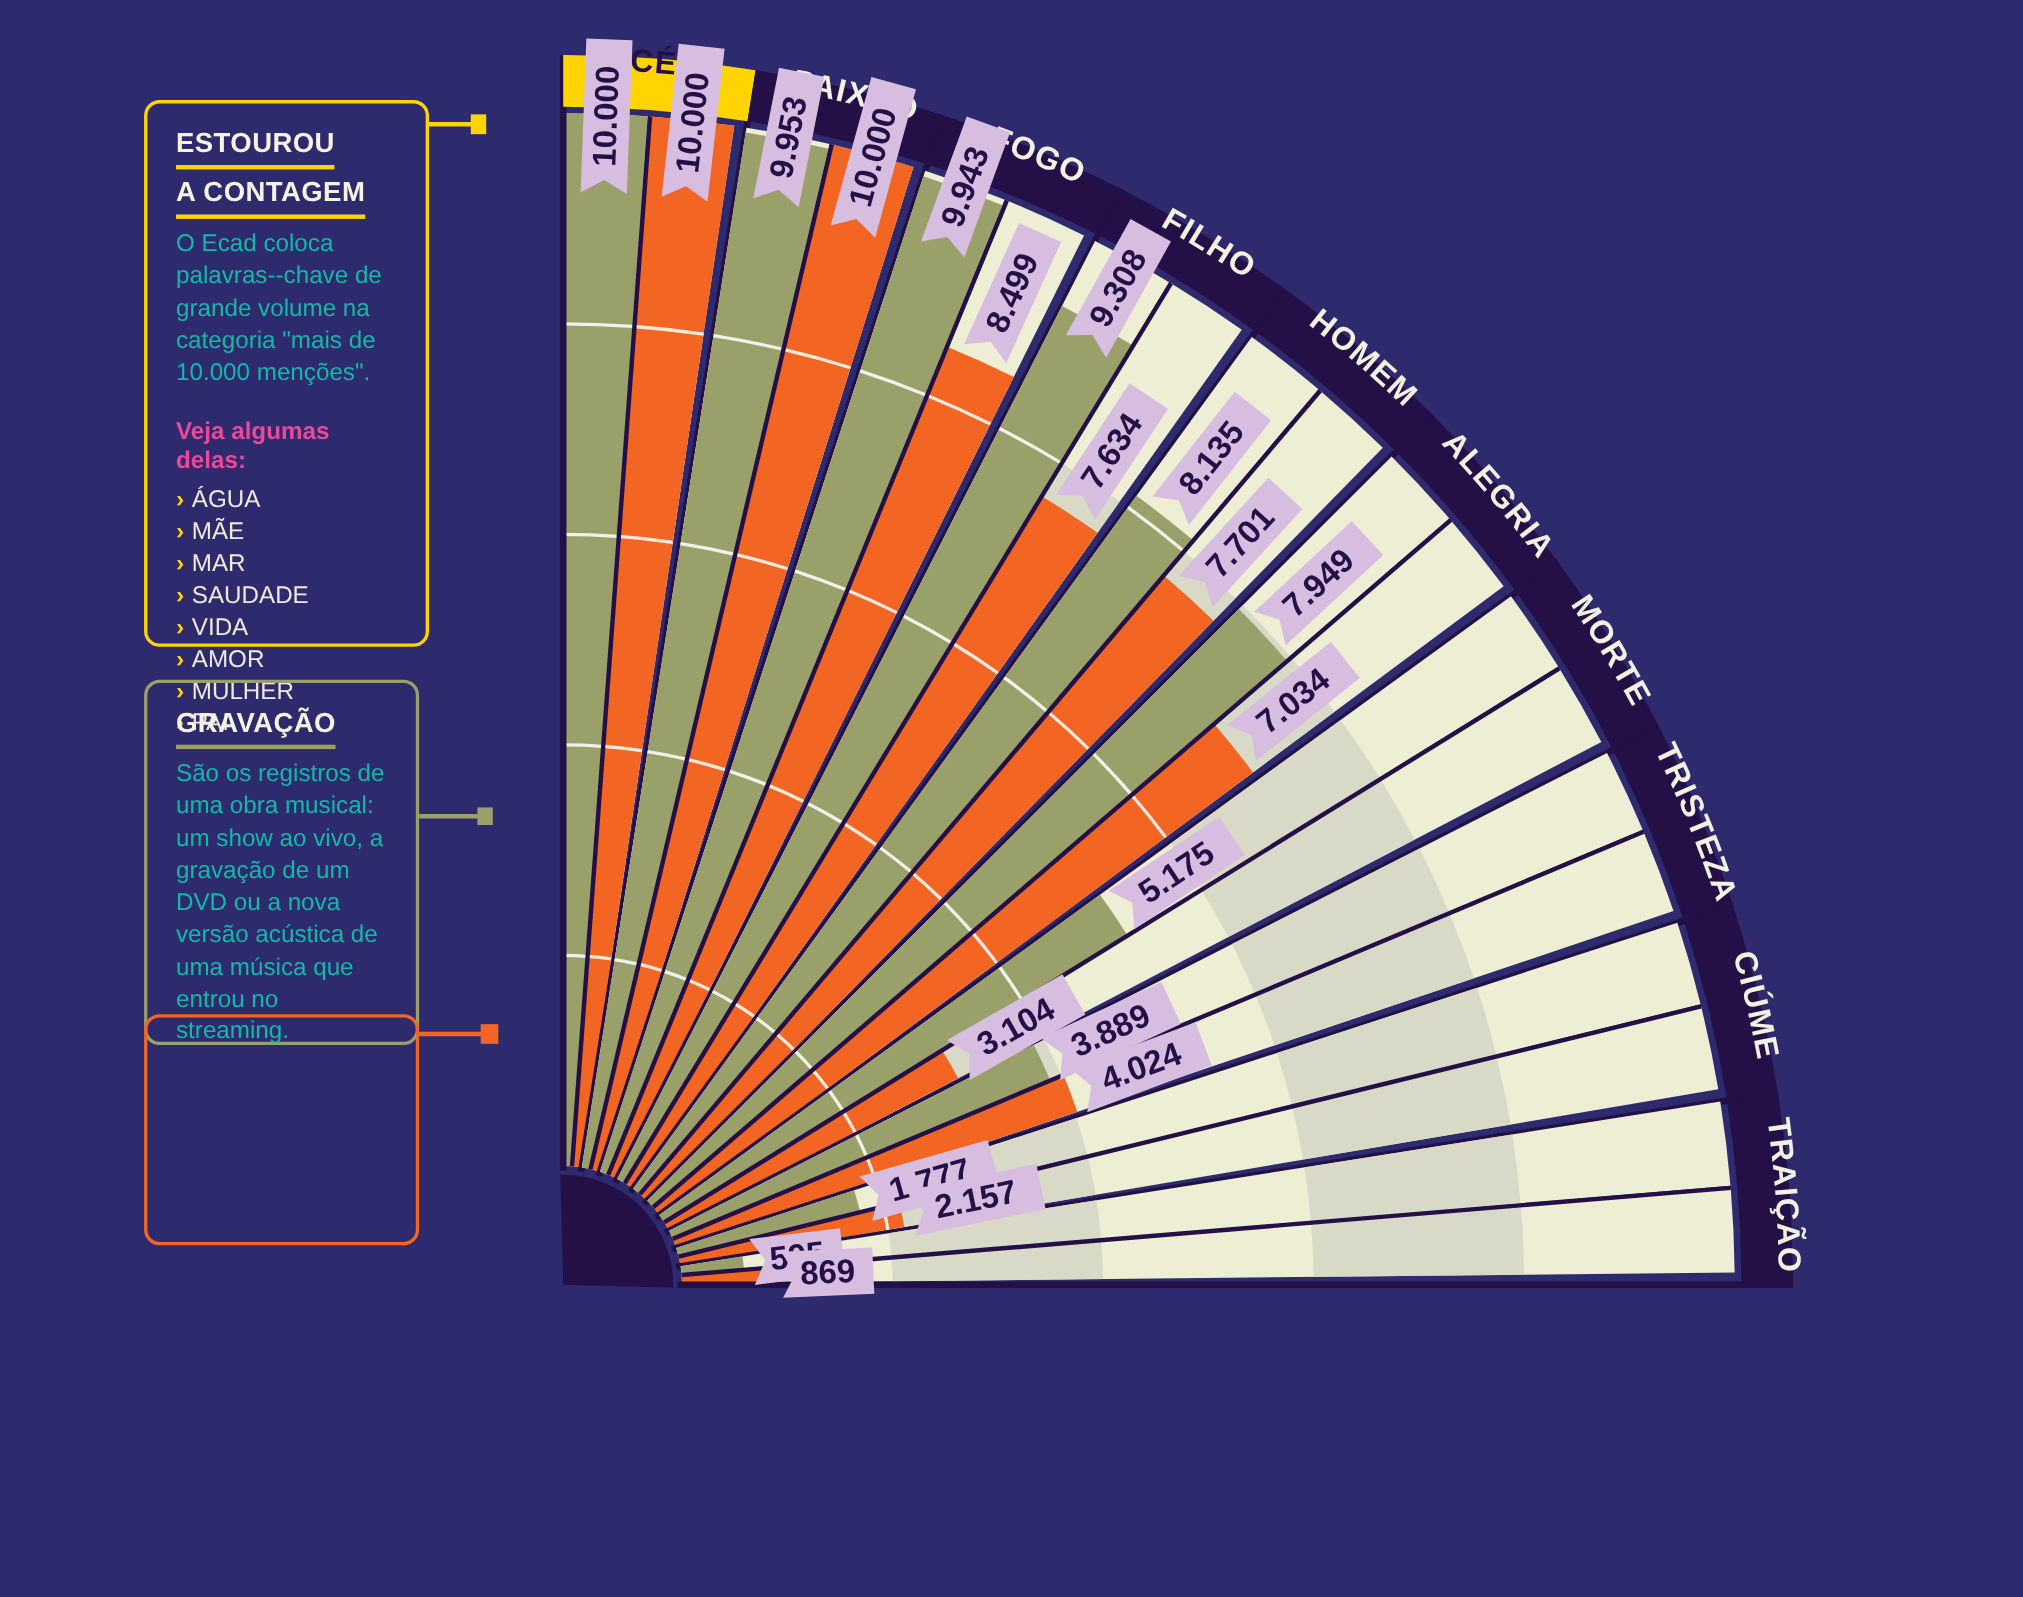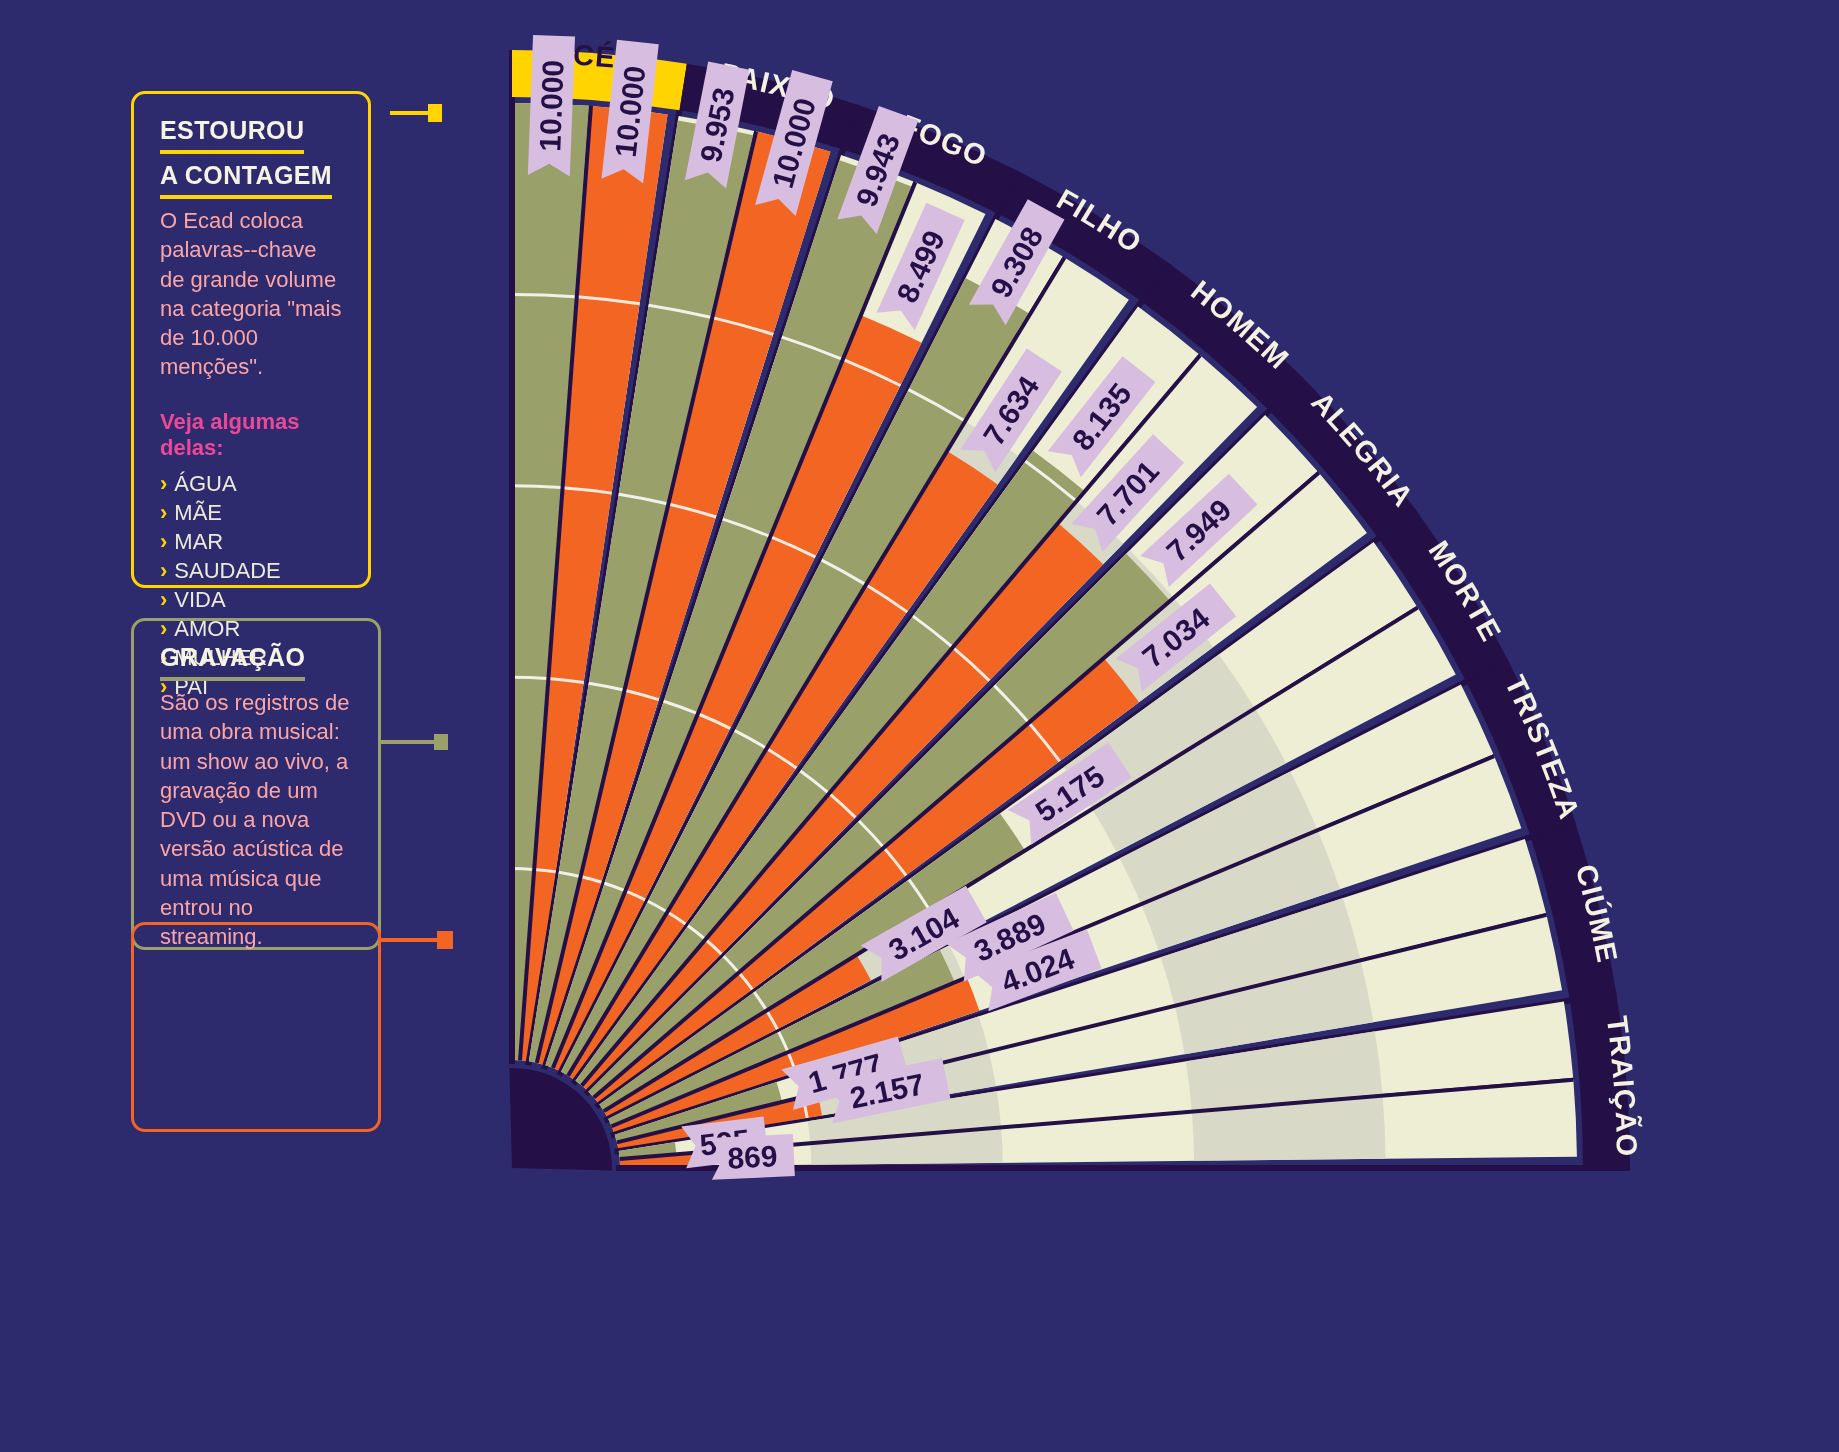--- a/index.html
+++ b/index.html
@@ -34,21 +34,21 @@
     margin-bottom:7px;
     display:inline-block;
   }
   .yellow .ib-title{border-bottom:4px solid #ffd400;}
   .olive  .ib-title{border-bottom:4px solid #9aa06a;}
   .orange .ib-title{border-bottom:4px solid #f26522;}
 
   .ib-body{
     font-size:22px;
     line-height:1.33;
-    color:#fca5a5;
+    color:#14b8a6;
   }
   .ib-sub{
     font-weight:bold;
     font-size:22px;
     margin-top:27px;
     color:#ec4899;
   }
   .ib-list{list-style:none;margin:8px 0 0 0;padding:0;}
   .ib-list li{font-size:22px;line-height:1.32;color:#eceadb;}
   .ib-list li .chev{color:#ffd400;font-weight:bold;margin-right:7px;}
@@ -346,21 +346,21 @@
       <g>
         <path d="M390,113 L434,113" stroke="#ffd400" stroke-width="4" fill="none"></path>
         <rect x="428" y="104" width="14" height="18" fill="#ffd400"></rect>
         <path d="M381,742 L440,742" stroke="#9aa06a" stroke-width="4" fill="none"></path>
         <rect x="434" y="734" width="14" height="16" fill="#9aa06a"></rect>
         <path d="M381,940 L443,940" stroke="#f26522" stroke-width="4" fill="none"></path>
         <rect x="437" y="931" width="16" height="18" fill="#f26522"></rect>
       </g>
     </svg>
 
-  <div class="infobox yellow" id="box-estourou" style="left:131px;top:91px;width:240px;height:497px;">
+  <div class="infobox yellow" id="box-estourou" style="left:131px;top:91px;width:259px;height:497px;">
     <div class="ib-title">ESTOUROU</div><br>
     <div class="ib-title">A CONTAGEM</div>
     <div class="ib-body">O Ecad coloca palavras--chave de grande volume na categoria "mais de 10.000 menções".</div>
     <div class="ib-sub">Veja algumas delas:</div>
     <ul class="ib-list" id="estourou-list">
         <li><span class="chev">›</span><span>ÁGUA</span></li>
         <li><span class="chev">›</span><span>MÃE</span></li>
         <li><span class="chev">›</span><span>MAR</span></li>
         <li><span class="chev">›</span><span>SAUDADE</span></li>
         <li><span class="chev">›</span><span>VIDA</span></li>

